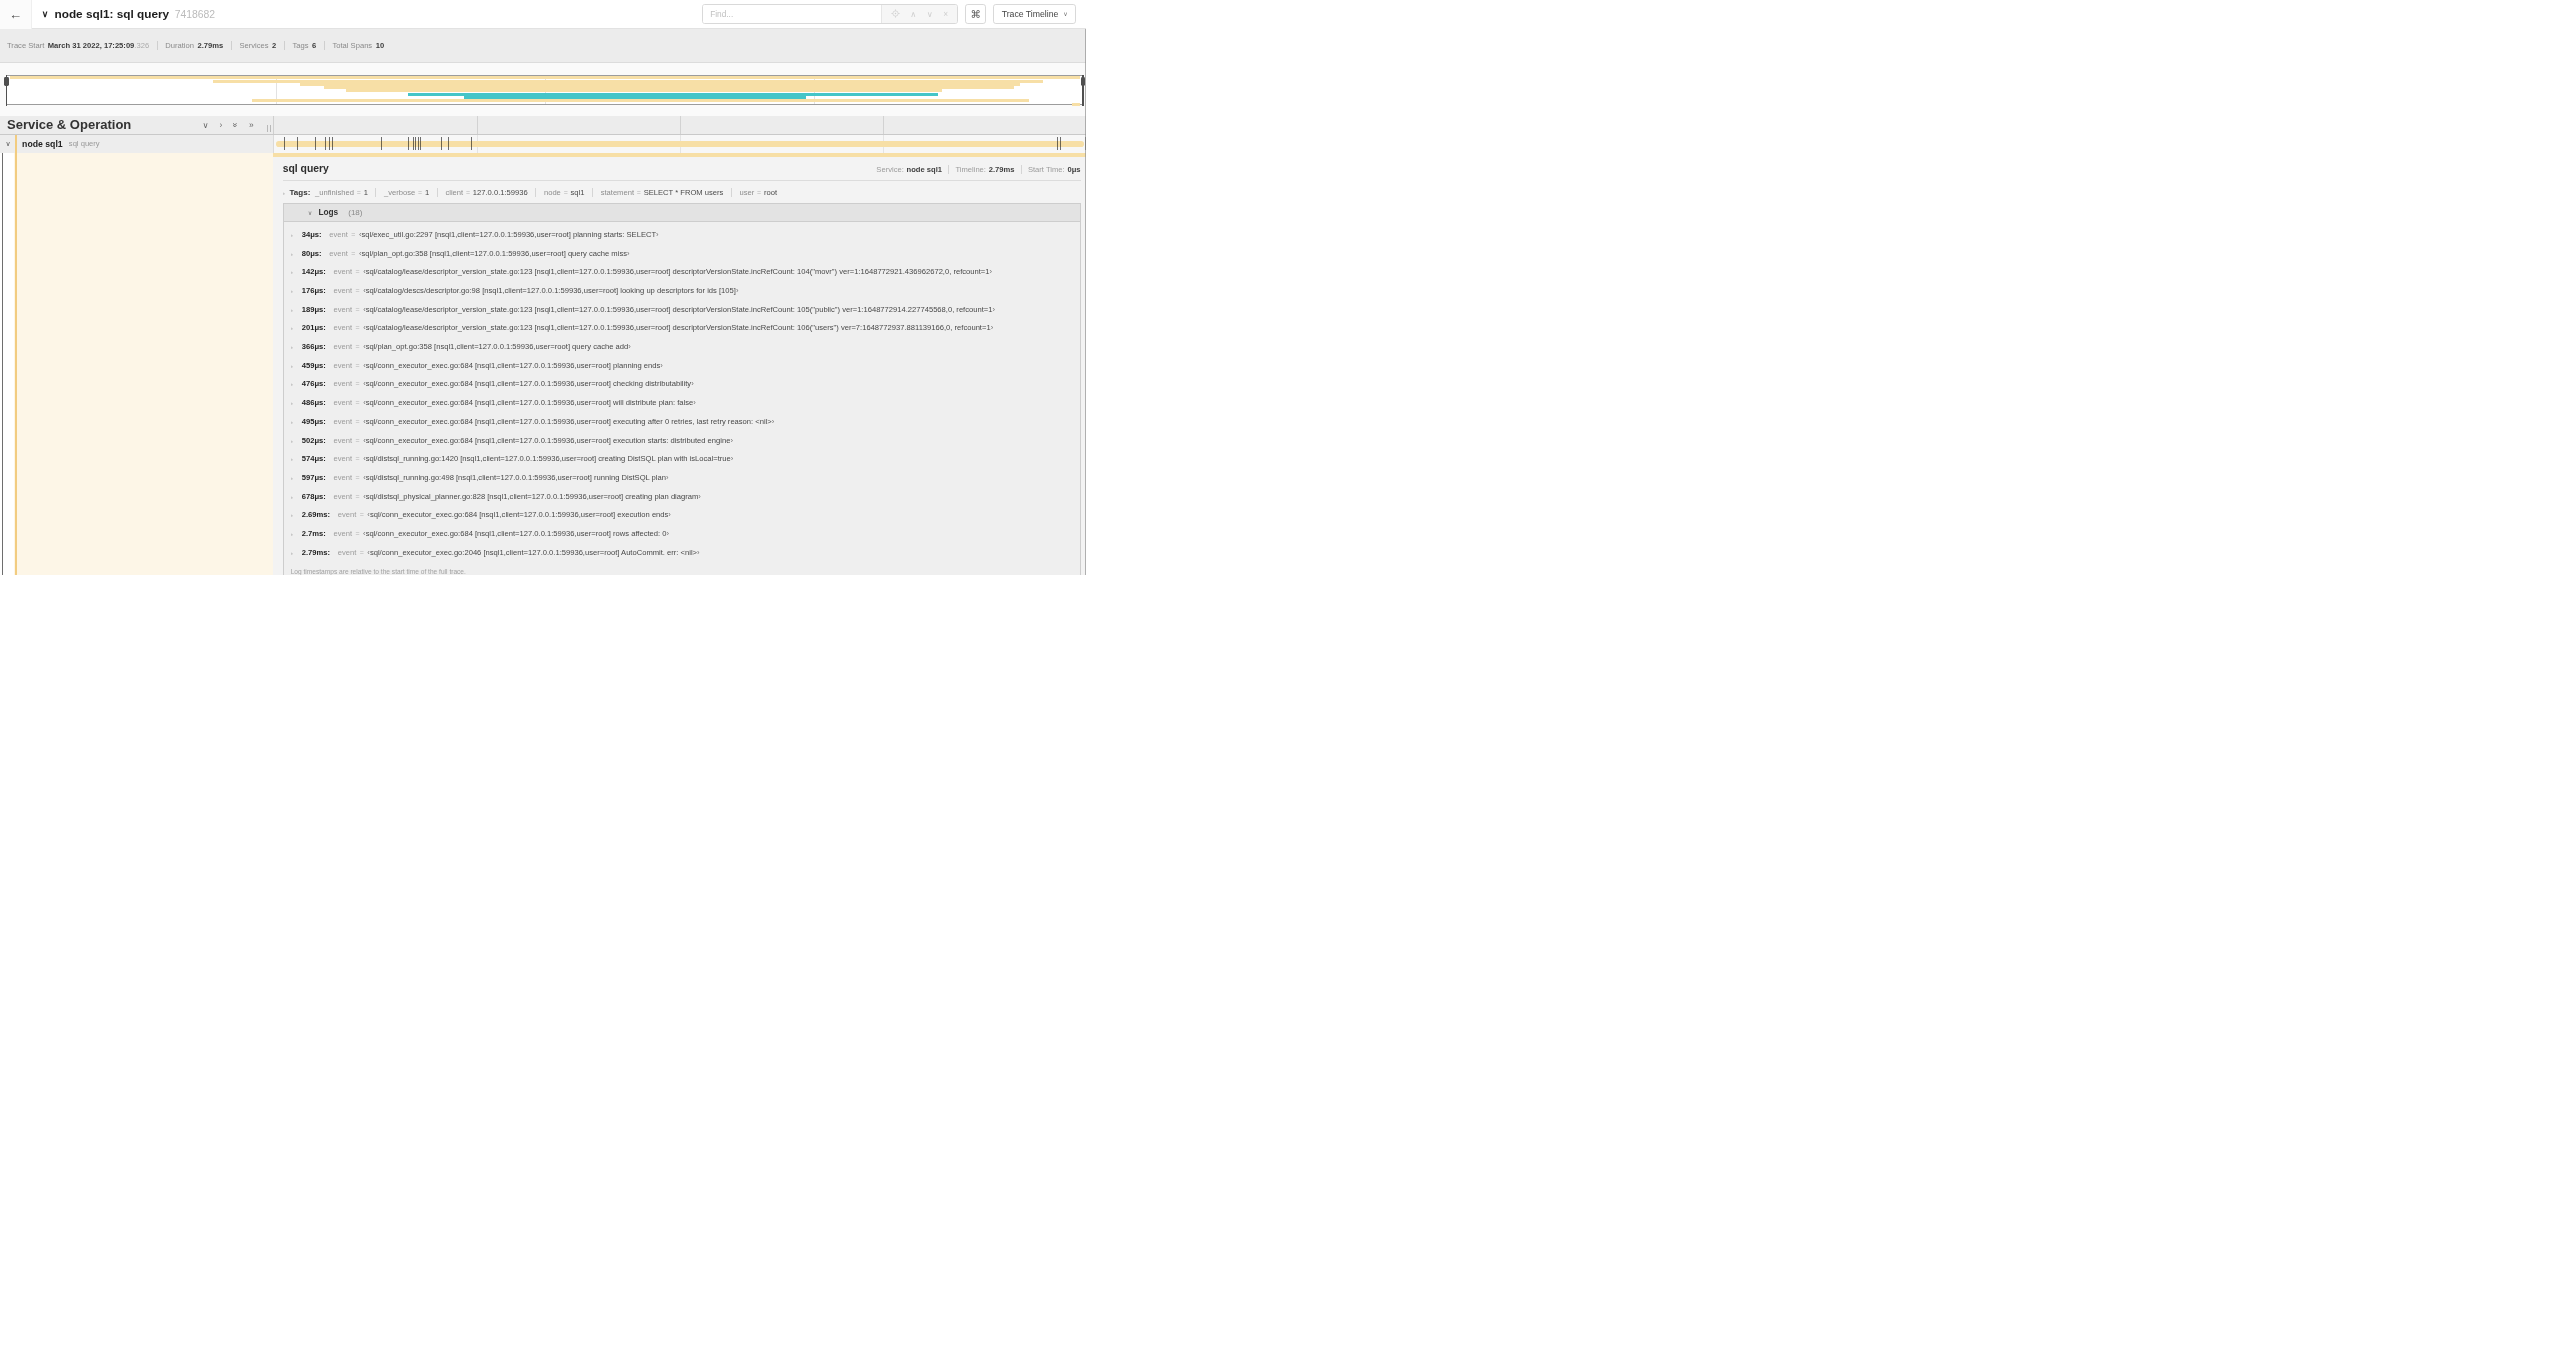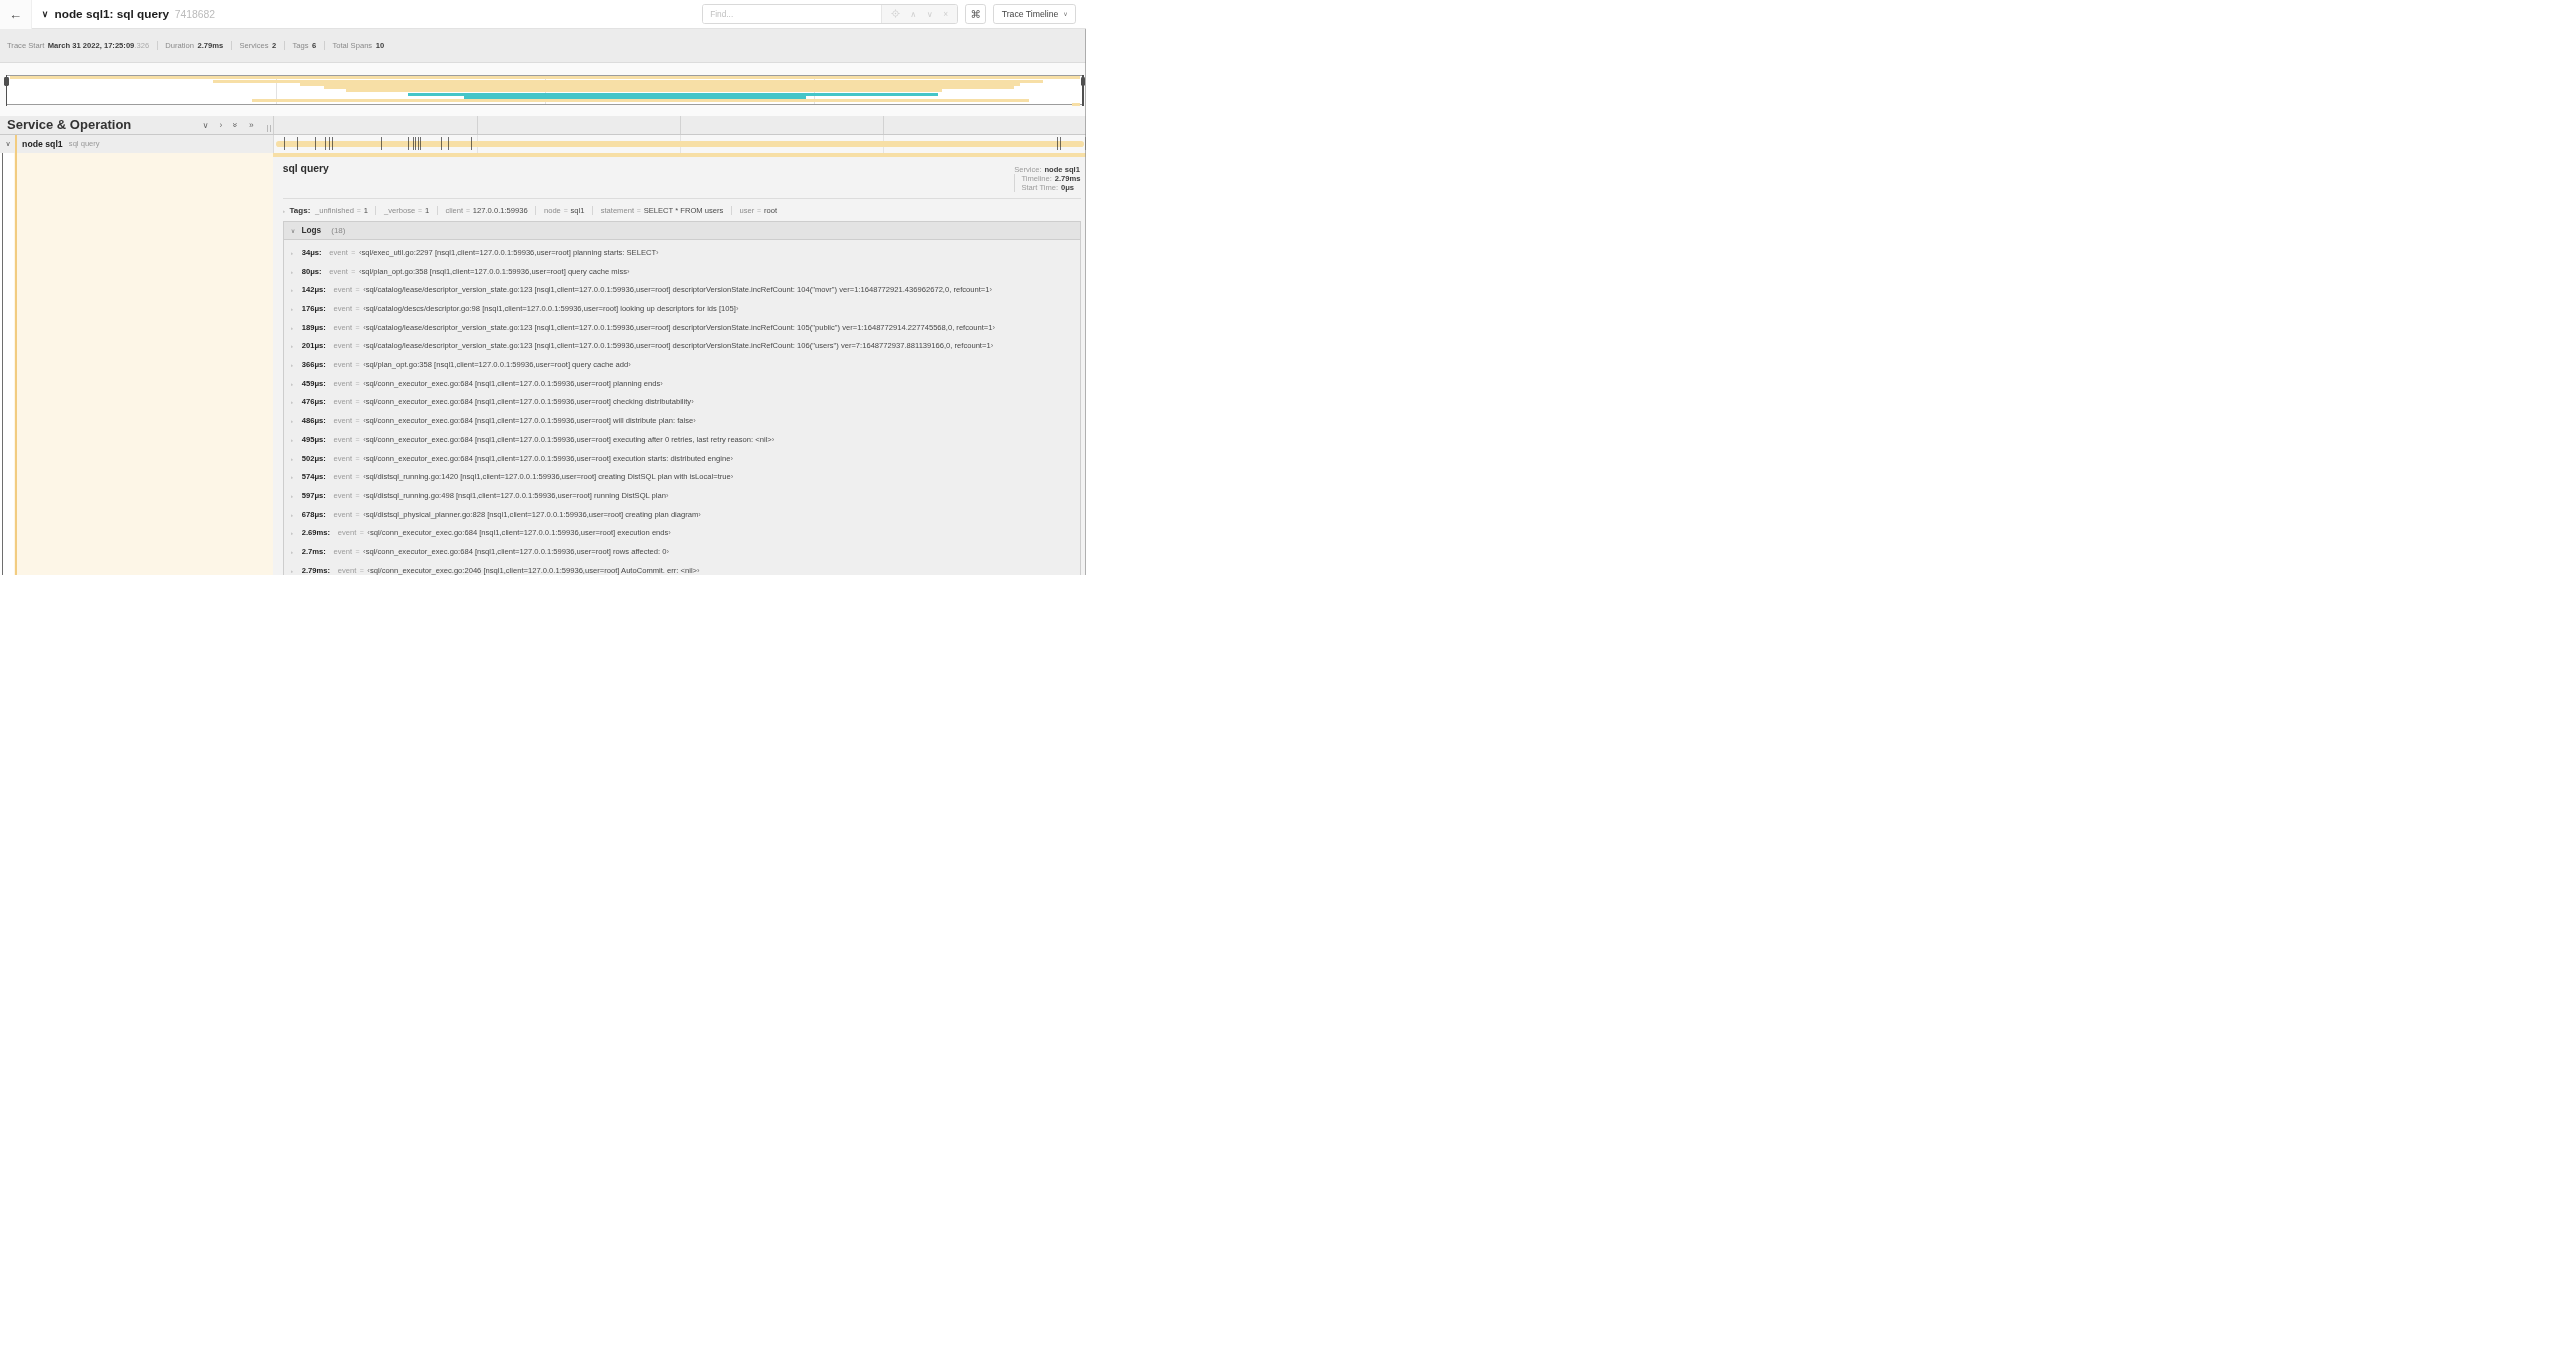--- a/index.html
+++ b/index.html
@@ -72,39 +72,39 @@
   .detail-row { position:relative; height:439px; }
   .dr-topstrip { position:absolute; left:273px; right:0; top:0; height:4.2px; }
   .dr-leftcol { position:absolute; left:0; top:0; bottom:0; width:273px; background:#fdf6e7; }
   .dr-white { position:absolute; left:0; top:0; bottom:0; width:14px; background:#fff; }
   .dr-darkline { position:absolute; left:2.1px; top:0; bottom:0; width:1.4px; background:#6e6e6e; }
   .dr-accent { position:absolute; left:14.5px; top:0; bottom:0; width:2.8px; }
   .dr-panel { position:absolute; left:273px; right:0; top:4.2px; bottom:13px; background:#f3f3f3; border-bottom:0.7px solid #d9d9d9; padding:0 5.5px 0 9.7px; overflow:hidden; }
 
   .dp-titlerow { display:flex; align-items:baseline; margin-top:6.2px; }
   .dp-title { font-size:10.4px; font-weight:bold; color:#2e2e2e; }
-  .dp-meta { margin-left:auto; display:flex; align-items:baseline; font-size:7.6px;flex-direction:column; }
+  .dp-meta { margin-left:auto; display:flex; align-items:baseline; font-size:7.6px; }
   .meta-item { display:flex; align-items:baseline; }
   .meta-item .lbl { color:#9b9b9b; margin-right:2.8px; }
   .meta-item .val { color:#3e3e3e; font-weight:bold; }
   .meta-item + .meta-item { border-left:0.7px solid #d5d5d5; padding-left:6.2px; margin-left:6.2px; }
   .dp-divider { border:0; border-top:0.7px solid #dcdcdc; margin-top:6.2px; }
 
   .tags-row { display:flex; align-items:center; margin-top:4.8px; height:12.5px; }
   .tags-chevron { font-size:6.2px; color:#999; cursor:pointer; }
   .tags-label { font-size:8px; font-weight:bold; color:#333; margin:0 4.8px 0 4.8px; }
   .tags-list { display:flex; align-items:center; }
   .tag { display:flex; align-items:baseline; font-size:7.6px; white-space:nowrap; }
   .tag .k { color:#8c8c8c; }
   .tag .eq { color:#b5b5b5; margin:0 2.8px; font-size:7px; }
   .tag .v { color:#4a4a4a; }
   .tag + .tag { border-left:0.7px solid #d5d5d5; padding-left:7.6px; margin-left:7.6px; }
 
   .logs-box { margin-top:4.8px; border:0.7px solid #cdcdcd; }
-  .logs-head { height:17.3px; background:#e3e3e3; border-bottom:0.7px solid #cdcdcd; display:flex; align-items:center; padding-left:7px; cursor:pointer; }
+  .logs-head { height:17.3px; background:#e3e3e3; border-bottom:0.7px solid #cdcdcd; display:flex; align-items:center; padding-left:24px; cursor:pointer; }
   .logs-head .chev { font-size:6.2px; color:#777; }
   .logs-head .lbl { font-size:8.3px; font-weight:bold; color:#333; margin-left:6.2px; }
   .logs-head .cnt { font-size:8px; color:#8a8a8a; margin-left:10px; }
   .logs-body { background:#efefef; padding:3.5px 4.2px 2.8px 7px; }
   .log-row { height:18.7px; display:flex; align-items:center; white-space:nowrap; overflow:hidden; cursor:pointer; }
   .log-row .chev { font-size:6.2px; color:#999; width:7.6px; flex:none; }
   .log-row .t { font-size:7.6px; font-weight:bold; color:#232323; margin-left:3.5px; flex:none; }
   .log-row .f { font-size:7.6px; color:#9b9b9b; margin-left:7.6px; flex:none; }
   .log-row .eq { font-size:7px; color:#b5b5b5; margin:0 3.5px; flex:none; }
   .log-row .q { font-size:7.6px; color:#6f6f6f; }

